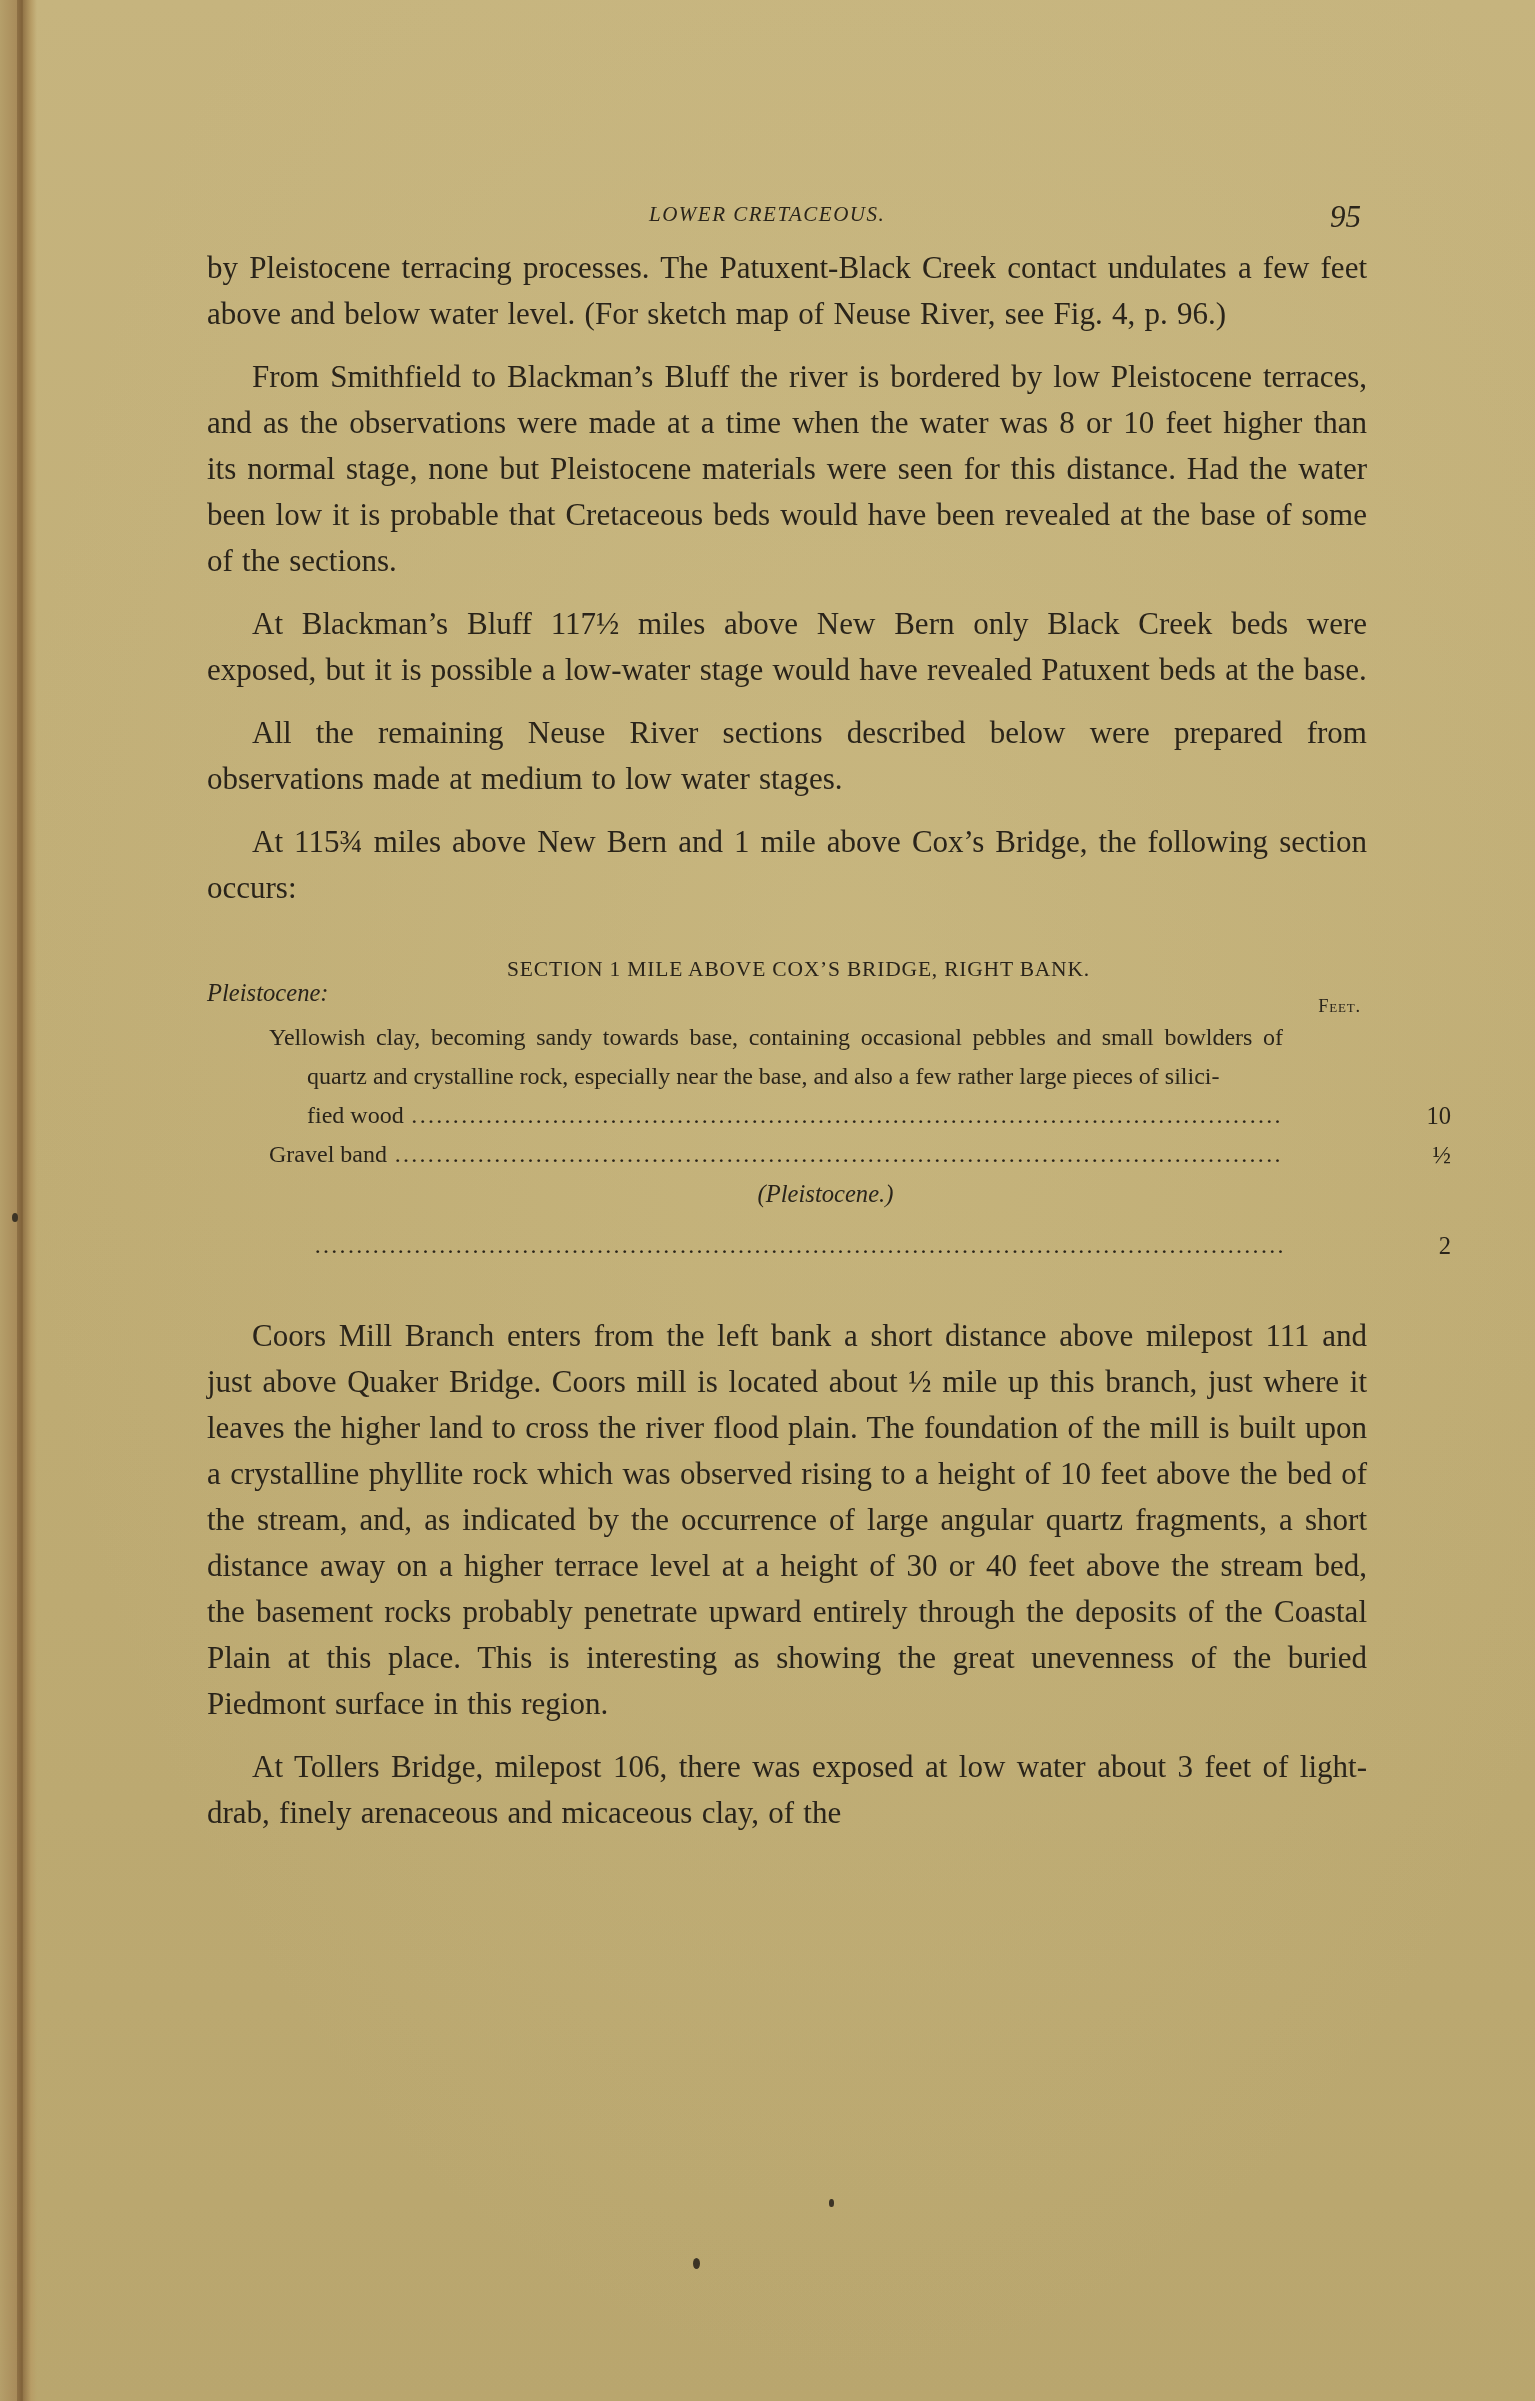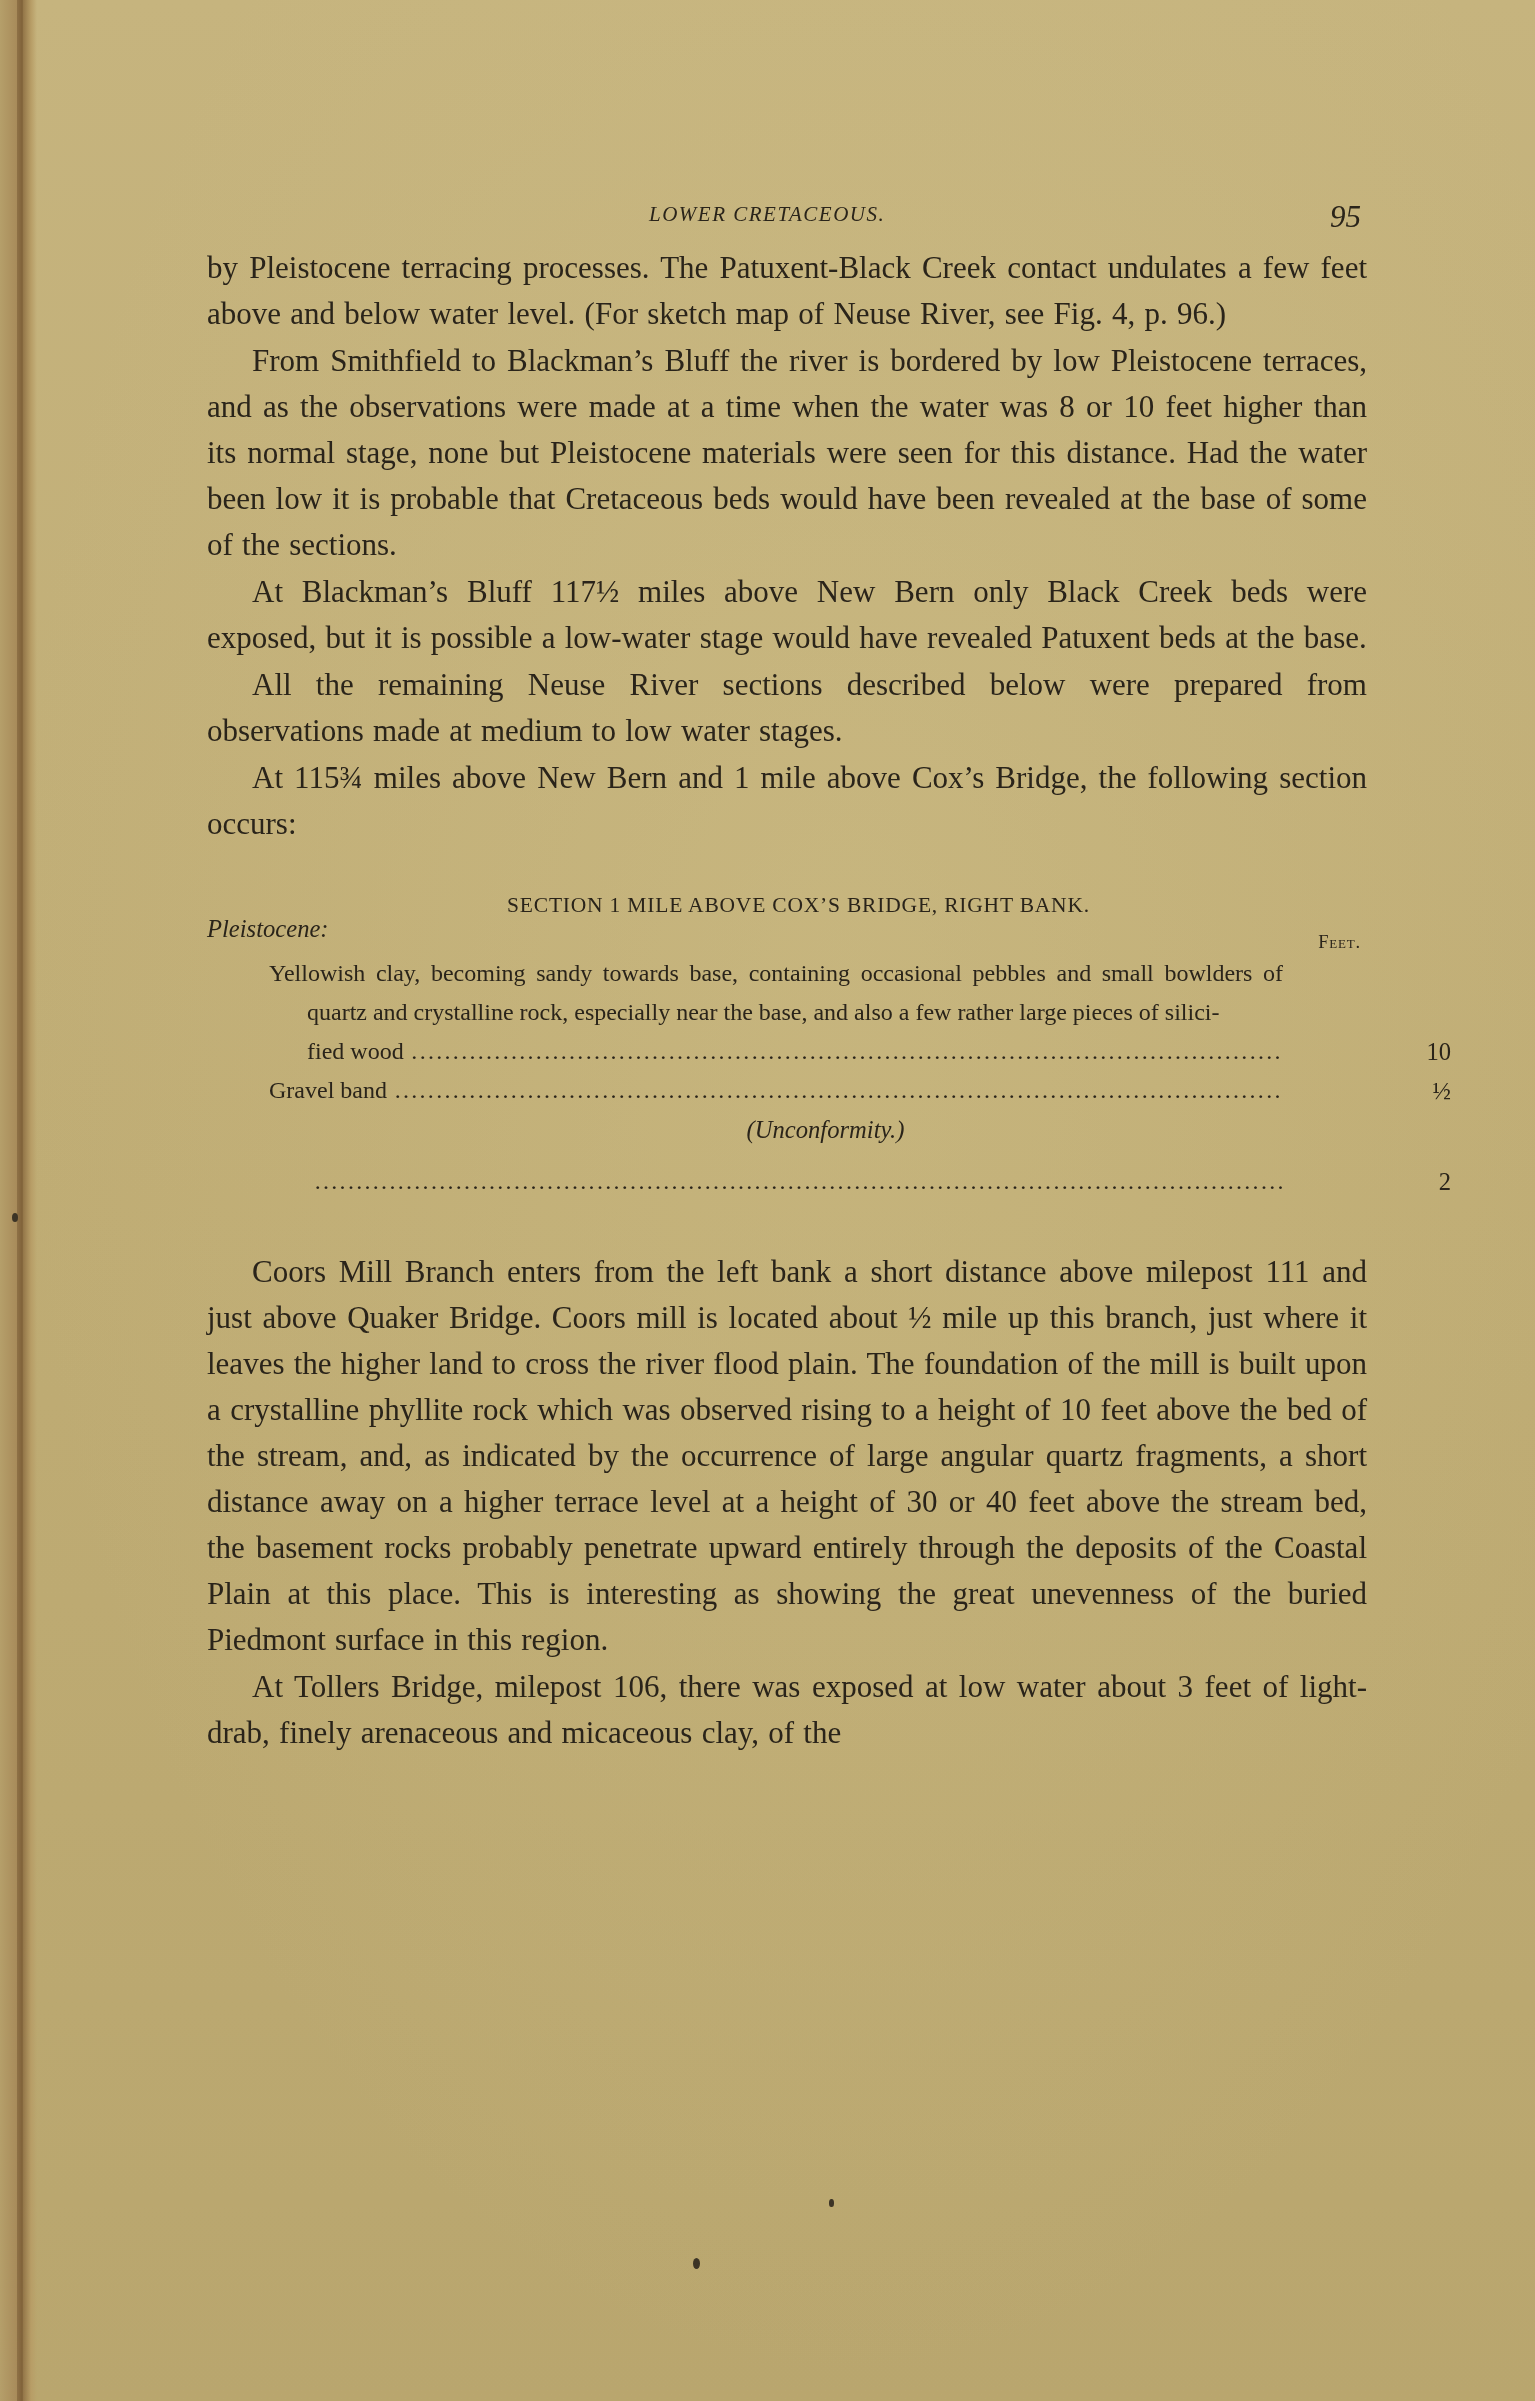--- a/index.html
+++ b/index.html
@@ -67,21 +67,21 @@
       font-size: 31px;
     }
     .para {
       font-size: 31px;
       line-height: 46px;
       text-align: justify;
       margin: 0;
       word-spacing: 1.5px;
     }
     .para.indent { text-indent: 45px; margin-top: 48px; }
-    .para.gap { margin-top: 1px; }
+    .para.gap { margin-top: 17px; }
     .section-block {
       margin-top: 46px;
       font-size: 24px;
     }
     .section-heading {
       text-align: center;
       font-size: 21.5px;
       letter-spacing: 0.8px;
       text-transform: uppercase;
       padding-left: 23px;
@@ -192,21 +192,21 @@
     </div>
 
     <div class="entry">
       <div class="leader-line">
         <span class="lead-text">Gravel band</span>
         <span class="dots">........................................................................................................................</span>
       </div>
       <span class="thickness" style="text-indent:0;right:-84px;">½</span>
     </div>
 
-    <div class="unconformity">(Unconformity.)</div>
+    <div class="unconformity">(Pleistocene.)</div>
 
 
     <div class="entry">
       <div class="leader-line">
         <span class="dots">........................................................................................................................</span>
       </div>
       <span class="thickness" style="text-indent:0;right:-84px;">2</span>
     </div>
   </div>
 

